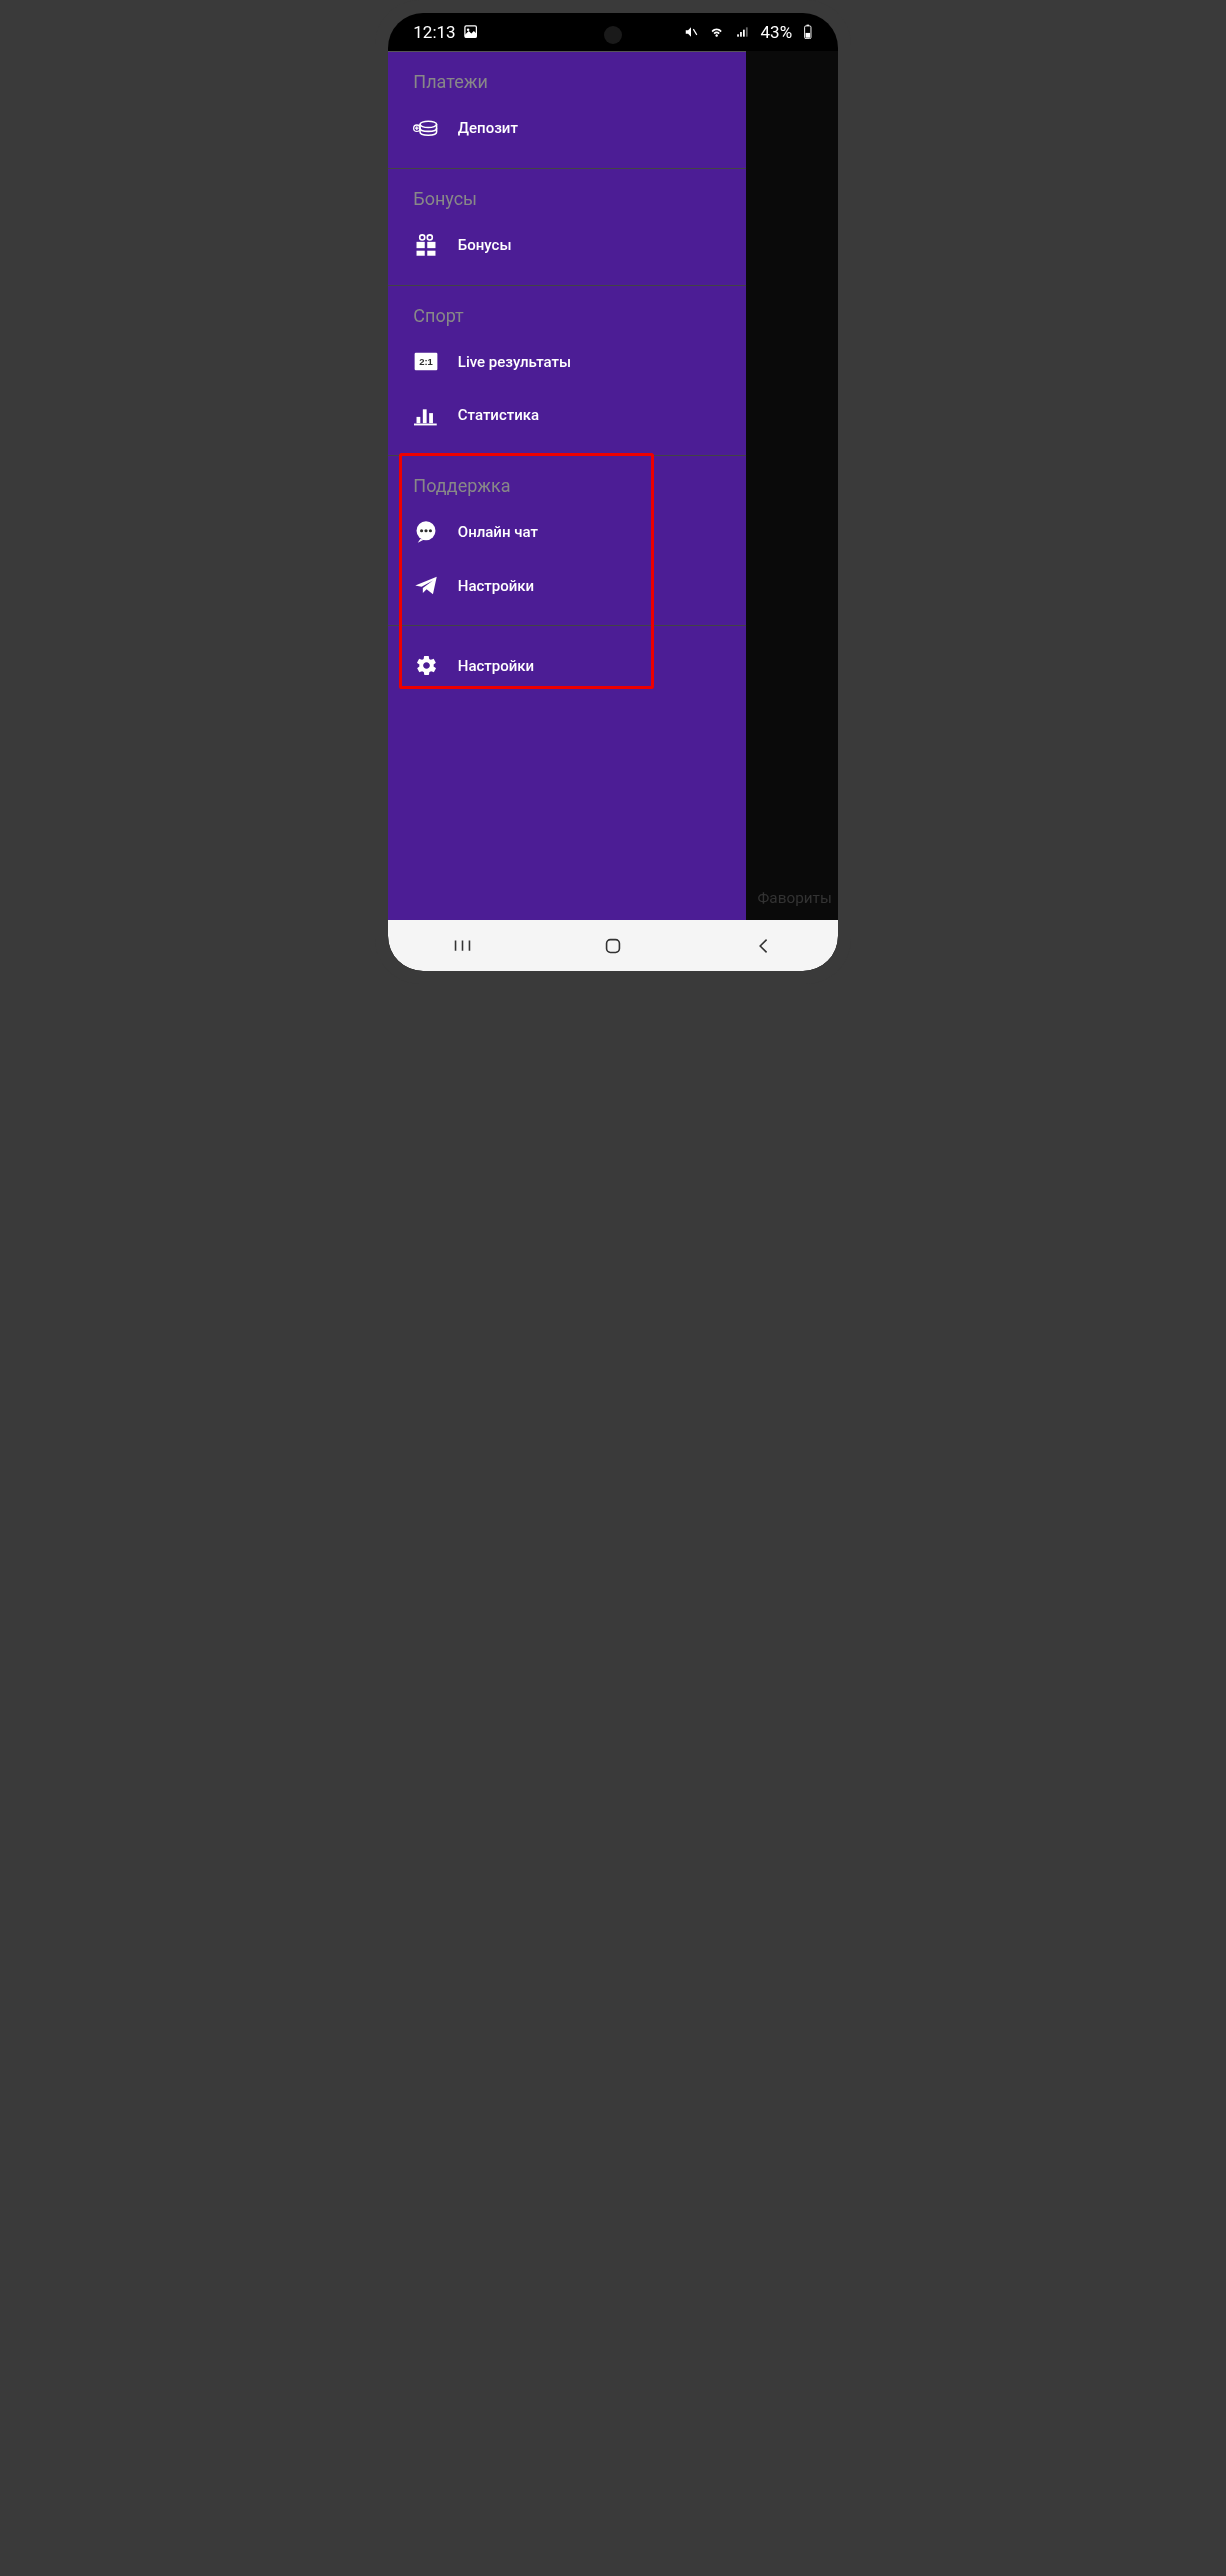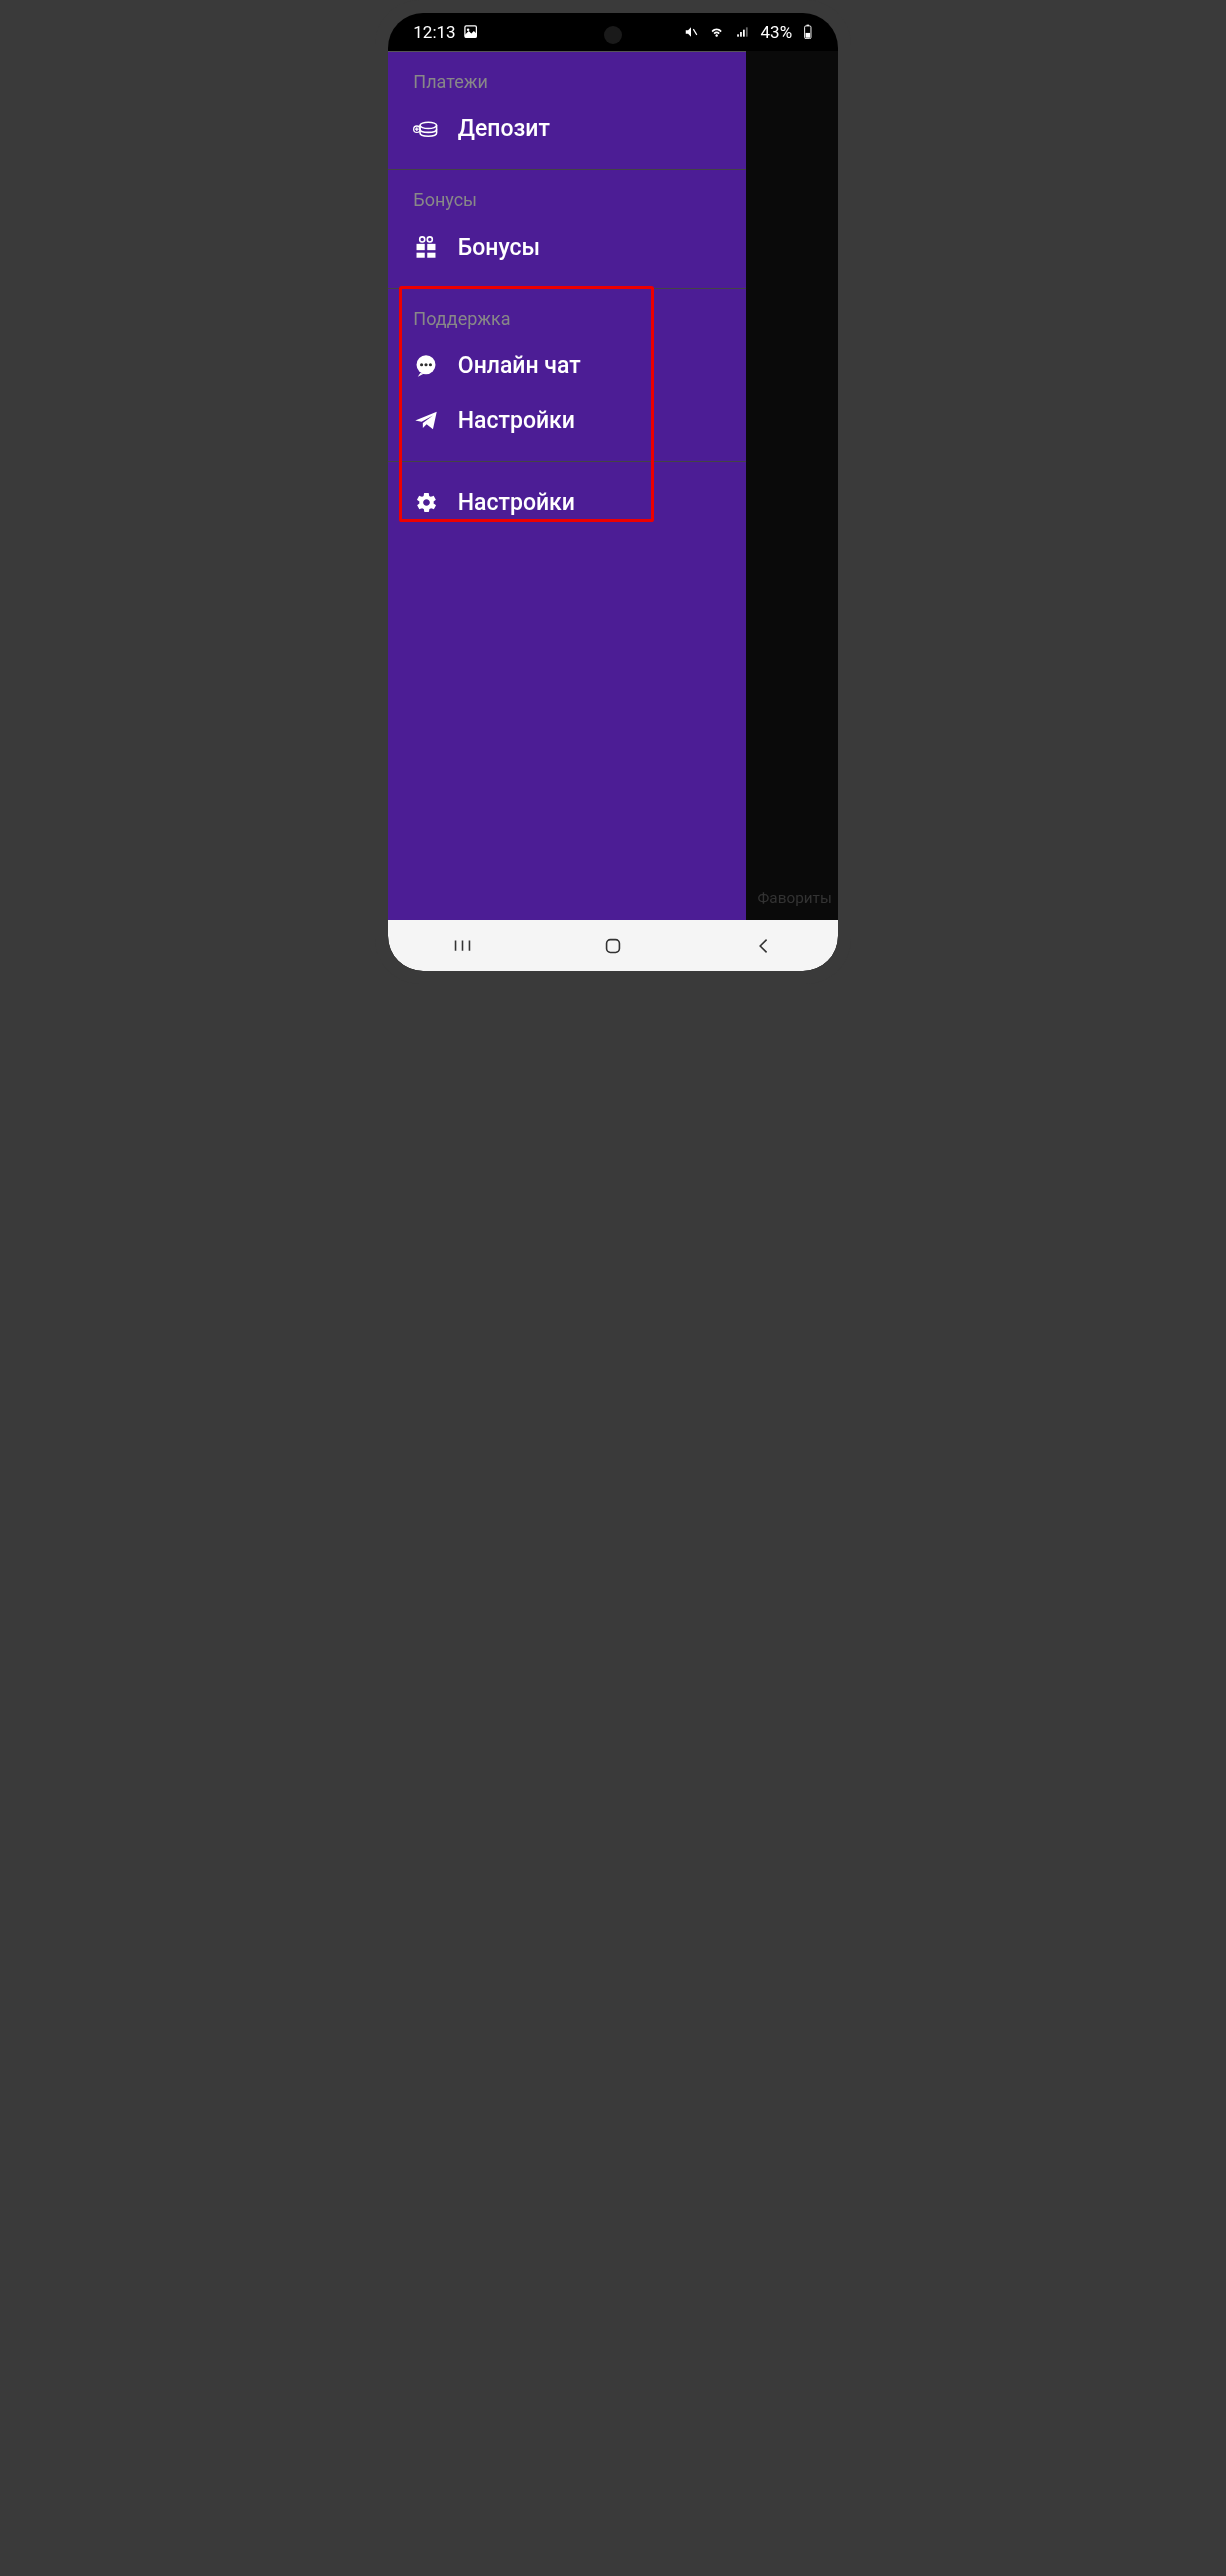--- a/index.html
+++ b/index.html
@@ -90,21 +90,21 @@
   .menu-icon {
     width: 25.5px;
     height: 25.5px;
     display: flex;
     align-items: center;
     justify-content: center;
     color: #fff;
   }
   .menu-label {
     color: #fff;
-    font-size: 23px;
+    font-size: 15px;
     font-weight: 500;
   }
   .highlight-box {
     position: absolute;
     border: 3.8px solid #e00;
     border-radius: 2.6px;
     pointer-events: none;
     z-index: 5;
   }
   .nav-bar {
@@ -213,20 +213,43 @@
                   <rect x="4" y="28" width="13" height="8"></rect>
                   <rect x="21" y="28" width="13" height="8"></rect>
                   <circle cx="13" cy="7" r="4" fill="none" stroke="#fff" stroke-width="2.5"></circle>
                   <circle cx="25" cy="7" r="4" fill="none" stroke="#fff" stroke-width="2.5"></circle>
                 </svg>
             </span>
             <span class="menu-label">Бонусы</span>
           </div>
         </div>
 
+        <div class="menu-section">
+          <div class="section-title">Спорт</div>
+          <div class="menu-item">
+            <span class="menu-icon">
+              <svg width="24" height="19" viewBox="0 0 38 30">
+                  <rect x="1" y="1" width="36" height="28" rx="2" fill="#fff"></rect>
+                  <text x="19" y="20" text-anchor="middle" fill="#2d2d2d" font-size="15" font-weight="bold" font-family="Arial">2:1</text>
+                </svg>
+            </span>
+            <span class="menu-label">Live результаты</span>
+          </div>
+          <div class="menu-item">
+            <span class="menu-icon">
+              <svg width="24" height="22" viewBox="0 0 38 34" fill="#fff">
+                  <rect x="4" y="20" width="6" height="10"></rect>
+                  <rect x="14" y="8" width="6" height="22"></rect>
+                  <rect x="24" y="14" width="6" height="16"></rect>
+                  <line x1="0" y1="32" x2="36" y2="32" stroke="#fff" stroke-width="3"></line>
+                </svg>
+            </span>
+            <span class="menu-label">Статистика</span>
+          </div>
+        </div>
 
         <div class="menu-section" style="position:relative;">
           <div class="highlight-box" style="top:-2.6px; left:11.5px; width:255px; height:236px;"></div>
           <div class="section-title">Поддержка</div>
           <div class="menu-item">
             <span class="menu-icon">
               <svg width="24" height="24" viewBox="0 0 38 38" fill="#fff">
                   <circle cx="19" cy="17" r="15"></circle>
                   <path d="M10 30 L6 36 L16 31 Z"></path>
                   <circle cx="12" cy="17" r="2.5" fill="#2d2d2d"></circle>

